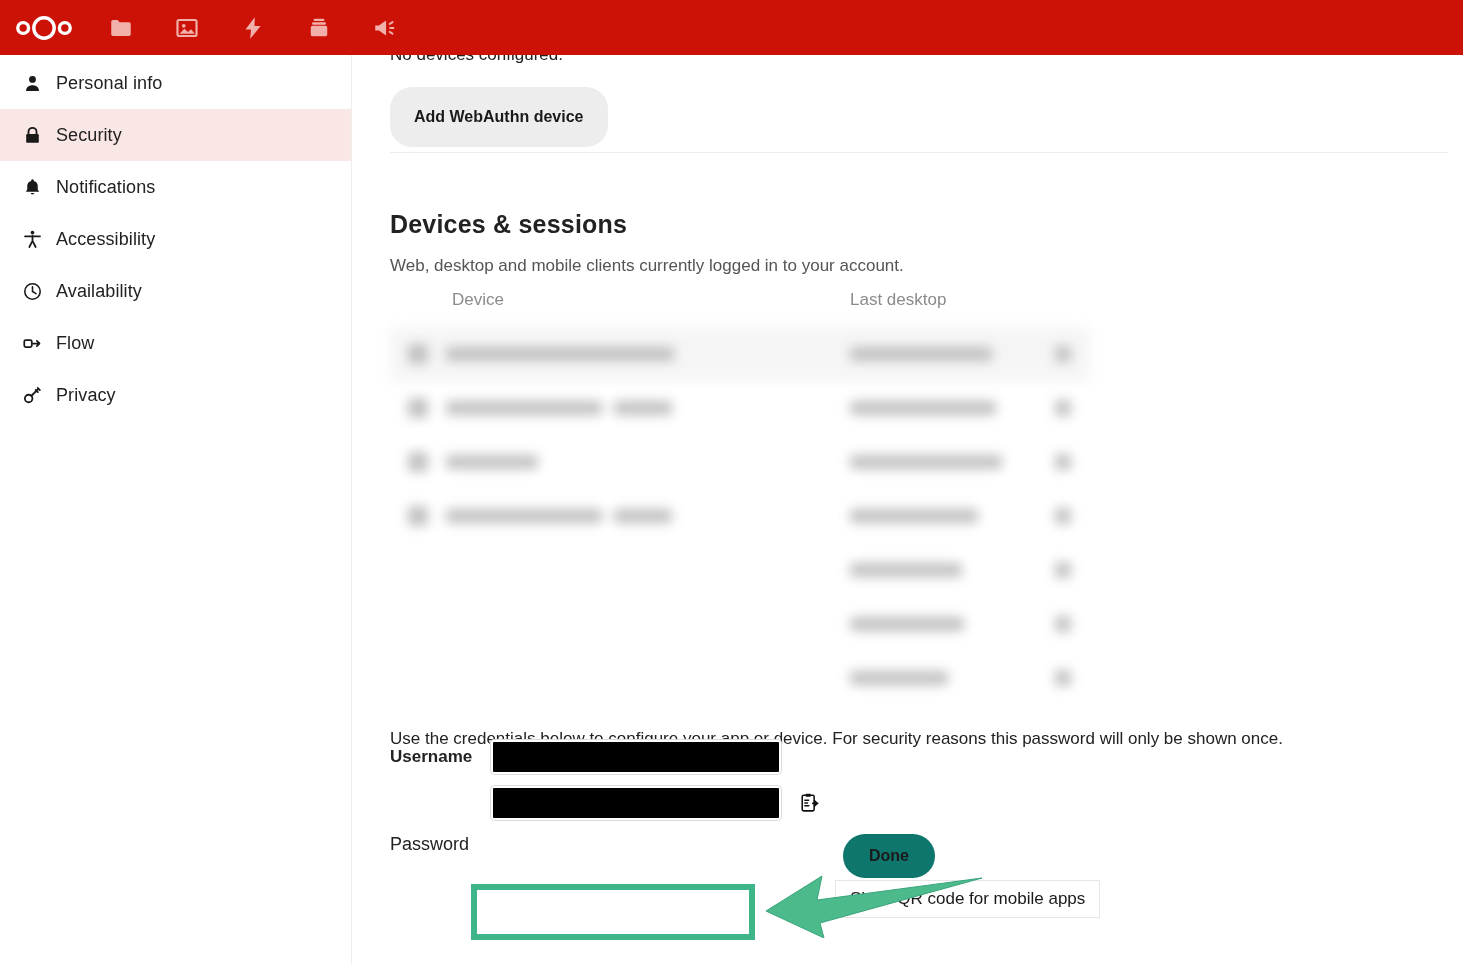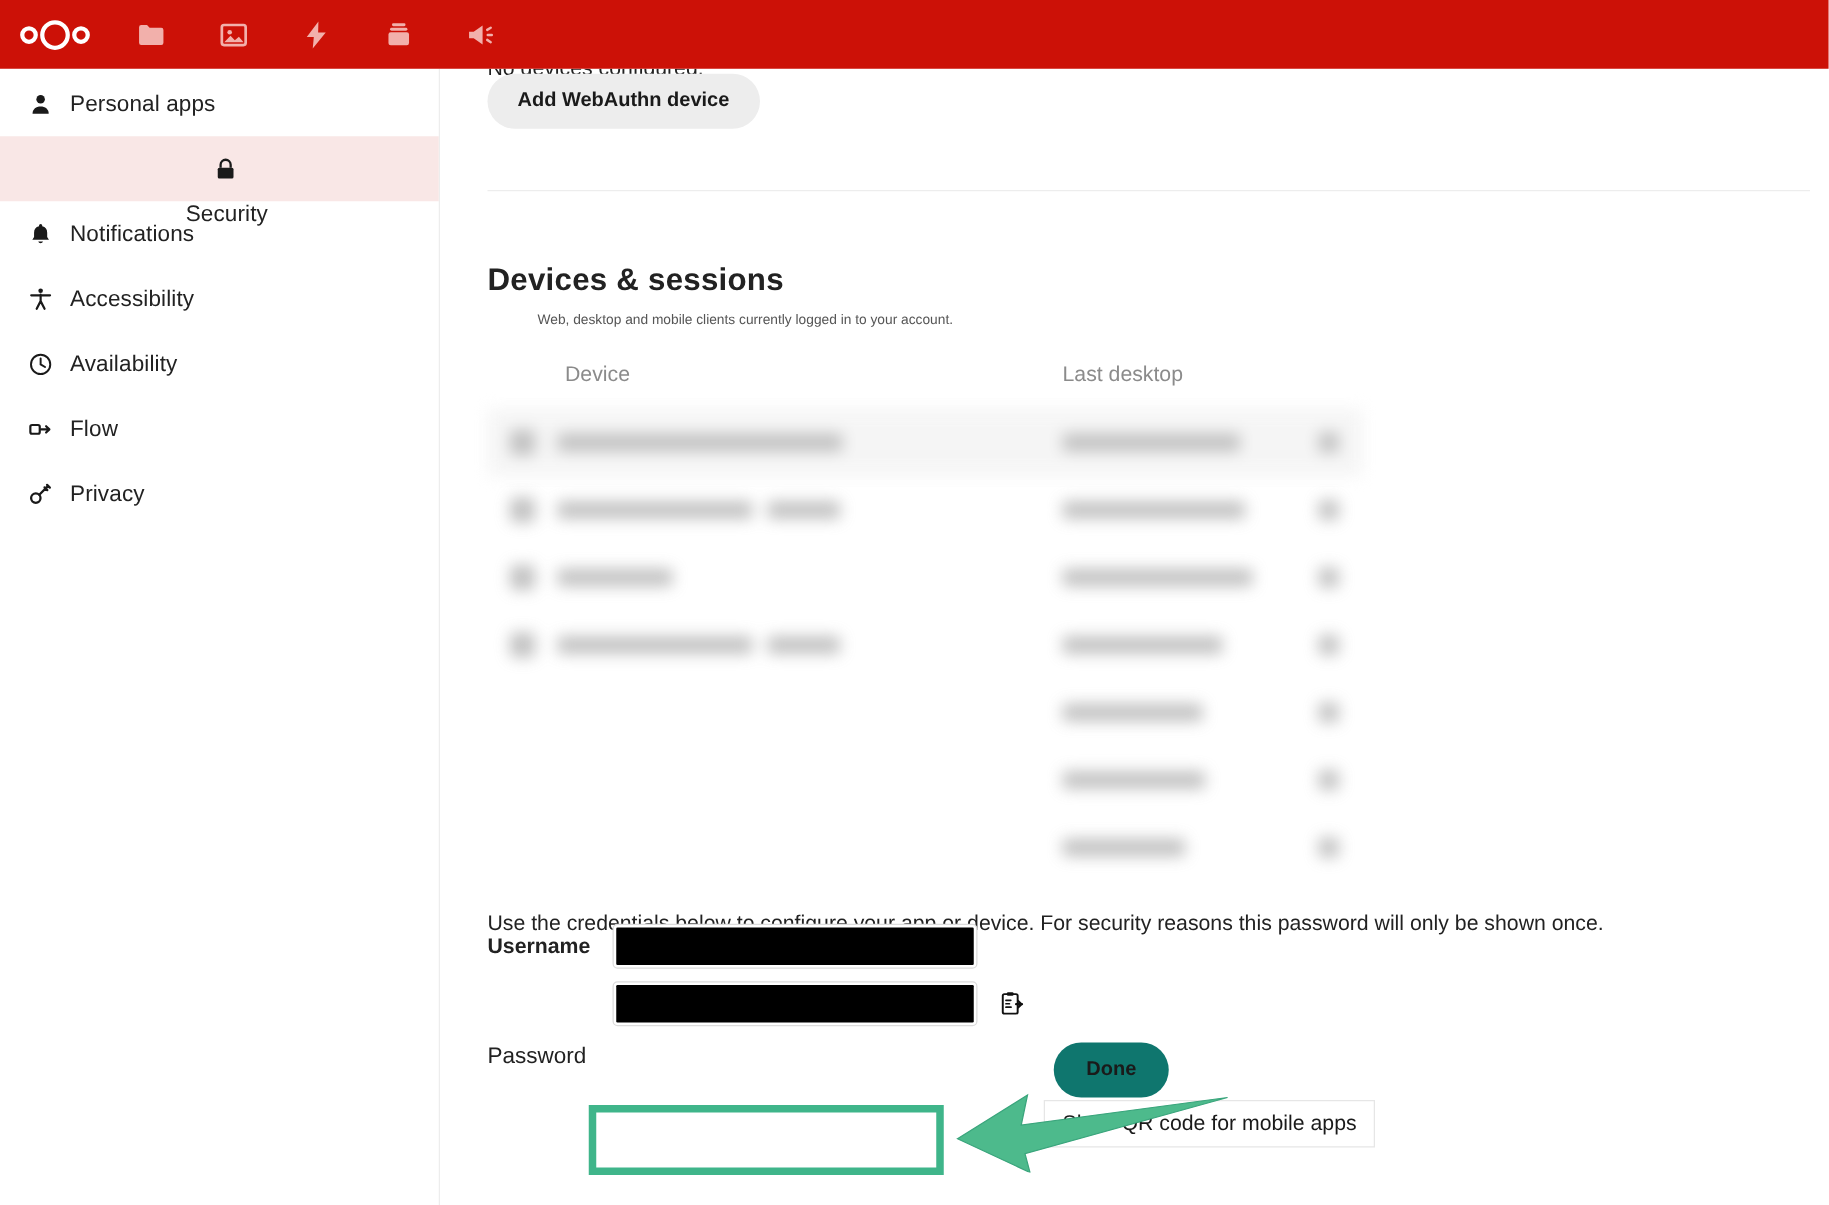--- a/index.html
+++ b/index.html
@@ -49,21 +49,21 @@
   }
   .nav-item {
     position: relative;
     height: 52px;
     display: flex; align-items: center;
     padding-left: 10px;
     cursor: pointer;
     color: #222222;
     font-size: 18px;
   }
-  .nav-item.active { background: #f9e7e6; flex-direction: column; }
+  .nav-item.active { background: #f9e7e6; }
   .nav-ico {
     width: 44px; height: 52px;
     display: flex; align-items: center; justify-content: center;
     flex: 0 0 auto;
   }
   .nav-ico svg { display: block; }
   .nav-label { padding-left: 2px; letter-spacing: .1px; }
 
   
   .content {
@@ -76,22 +76,22 @@
 
   .cut-text {
     position: absolute;
     top: -10px; left: 38px;
     font-size: 17px; color: #222;
     white-space: nowrap;
   }
 
   .pill-btn {
     position: absolute;
-    top: 4px; left: 38px;
-    height: 44px;
+    top: 32px; left: 38px;
+    height: 60px;
     padding: 0 24px;
     border: none; border-radius: 22px;
     background: #ededed;
     color: #1a1a1a;
     font-family: inherit;
     font-size: 16px; font-weight: bold;
     cursor: pointer;
     display: flex; align-items: center;
   }
 
@@ -105,21 +105,21 @@
   .section-title {
     position: absolute;
     top: 134px; left: 38px;
     font-size: 25px; font-weight: bold;
     color: #222222;
     letter-spacing: .2px;
   }
   .section-desc {
     position: absolute;
     top: 184px; left: 38px;
-    font-size: 11px; color: #555555; margin-left: 40px;
+    font-size: 17px; color: #555555;
   }
 
   
   .sess-table {
     position: absolute;
     top: 228px; left: 38px;
     width: 700px;
   }
   .thead {
     display: flex;
@@ -295,21 +295,21 @@
 
   <nav class="sidebar">
 
     <div class="nav-item">
       <span class="nav-ico">
         <svg width="21" height="21" viewBox="0 0 24 24" aria-hidden="true">
           <circle cx="12" cy="7.3" r="3.9" fill="#1a1a1a"></circle>
           <path d="M4.6 20.5c0-4.1 3.3-6.5 7.4-6.5s7.4 2.4 7.4 6.5z" fill="#1a1a1a"></path>
         </svg>
       </span>
-      <span class="nav-label">Personal apps</span>
+      <span class="nav-label">Personal info</span>
     </div>
 
     <div class="nav-item active">
       <span class="nav-ico">
         <svg width="21" height="21" viewBox="0 0 24 24" aria-hidden="true">
           <path d="M7.4 10.4V7.8a4.6 4.6 0 0 1 9.2 0v2.6" fill="none" stroke="#1a1a1a" stroke-width="2.1"></path>
           <rect x="4.8" y="10.4" width="14.4" height="10" rx="1.4" fill="#1a1a1a"></rect>
         </svg>
       </span>
       <span class="nav-label">Security</span>

